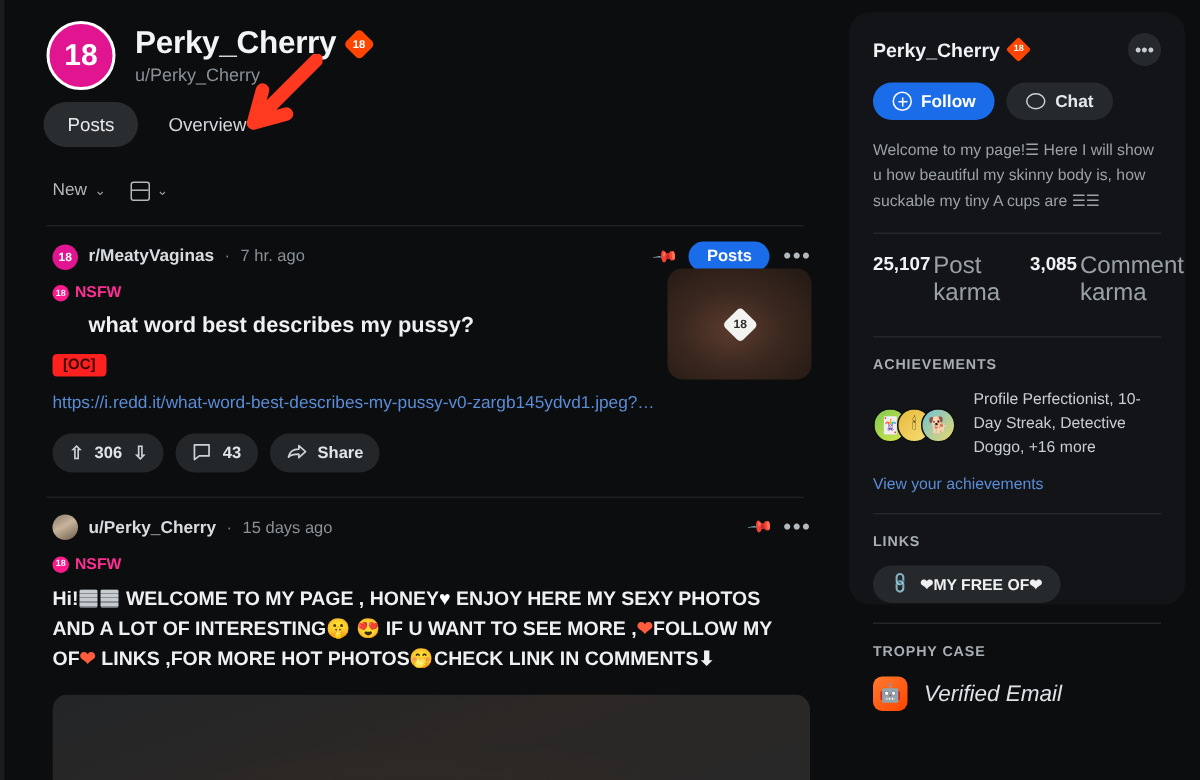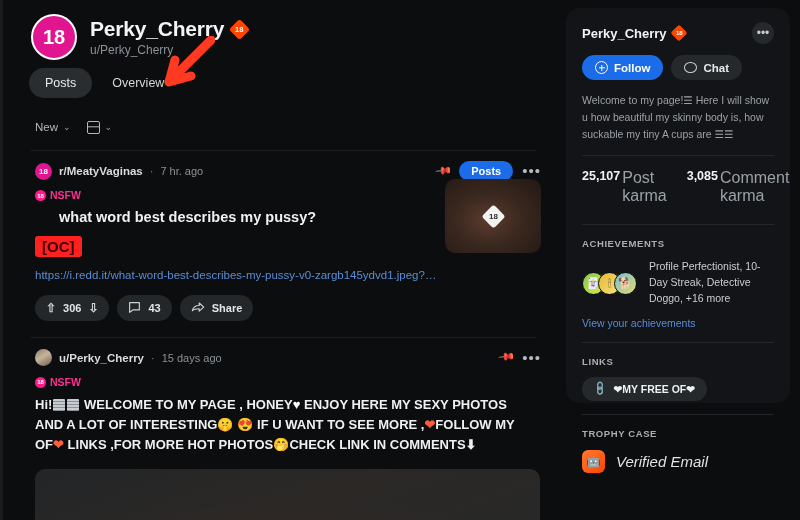--- a/index.html
+++ b/index.html
@@ -145,21 +145,21 @@
 
   .post-title {
     font-size: 14.5px; font-weight: 700; color: #eef0f2;
     margin-top: 7px; line-height: 1.3;
     max-width: 400px;
     margin-left: 24px;
   }
   .oc-badge {
     display: inline-block; margin-top: 9px;
     background: #ff2020; color: #3a0000;
-    font-size: 15px; font-weight: 700;
+    font-size: 10px; font-weight: 700;
     padding: 2px 7px; border-radius: 3px; text-align: center;
   }
   .post-link {
     display: block; margin-top: 12px;
     font-size: 11.5px; color: #5b8cd6;
     text-decoration: none;
     max-width: 405px; overflow: hidden; white-space: nowrap; text-overflow: ellipsis;
   }
   .post-thumb {
     position: absolute; right: 0px; top: 28px;

